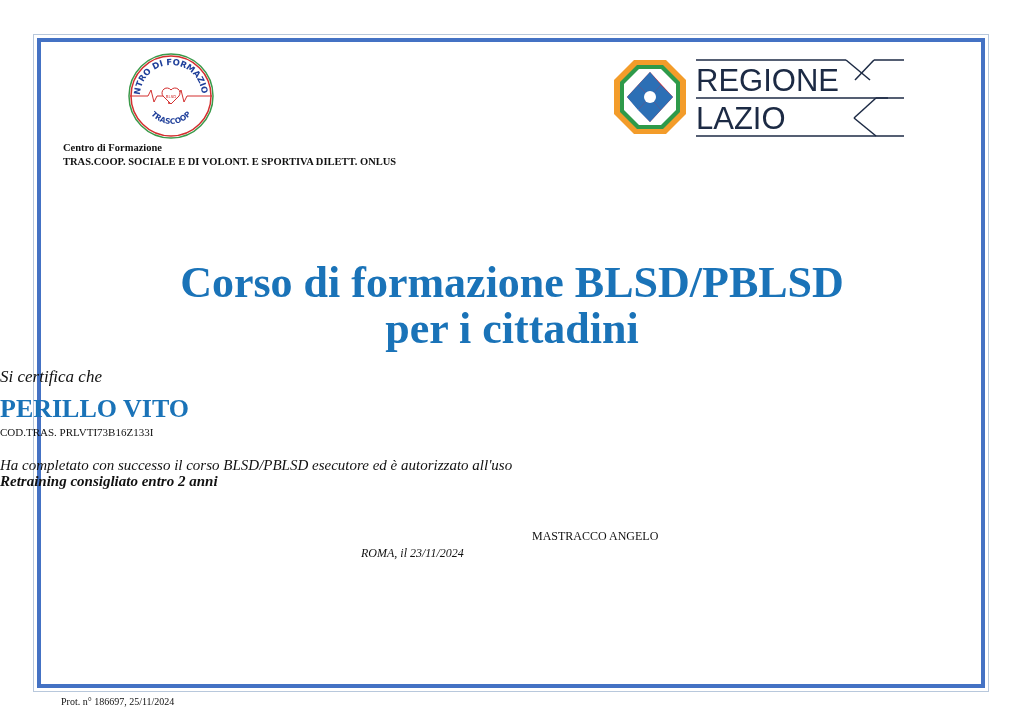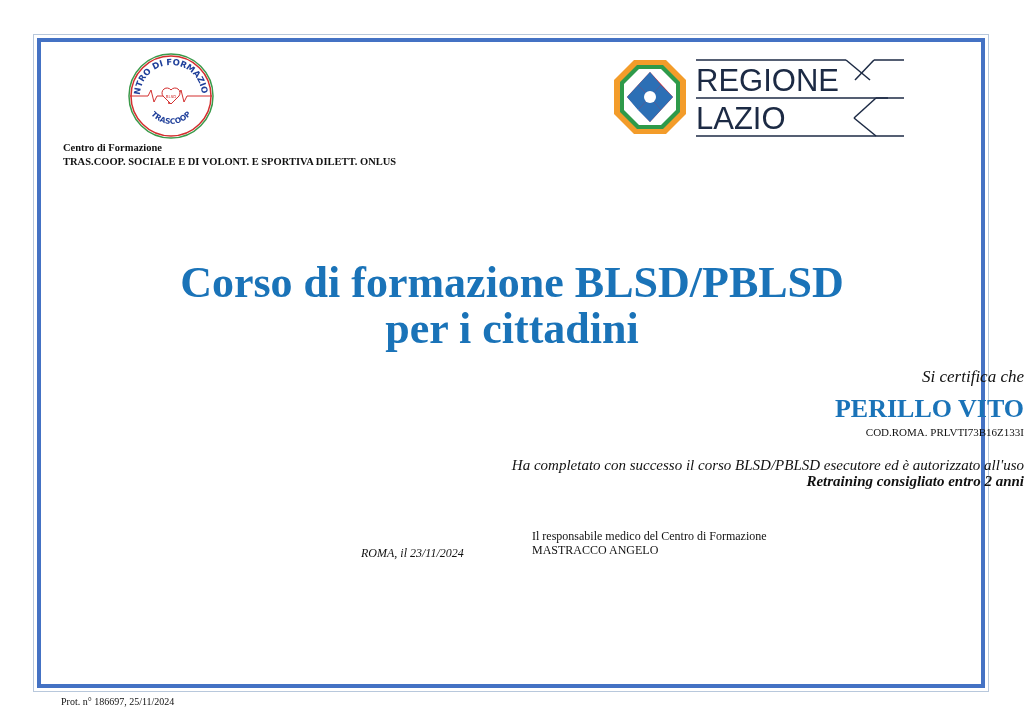--- a/index.html
+++ b/index.html
@@ -9,21 +9,21 @@
                  border:1px solid #b8c8dc; box-sizing:border-box; }
   .inner-frame { position:absolute; left:37px; top:38px; width:948px; height:650px;
                  border:4px solid #4472c4; box-sizing:border-box; }
   .abs { position:absolute; }
   .org-block { left:63px; top:141px; font-size:10.5px; font-weight:bold; line-height:13.5px; }
   .logo-left { left:126px; top:52px; width:90px; height:88px; }
   .logo-right { left:610px; top:58px; width:296px; height:82px; }
   .title { left:0; width:1024px; text-align:center; color:#1a73b8; font-weight:bold; }
   .t1 { top:258px; font-size:44px; line-height:50px; }
   .t2 { top:306px; font-size:44px; line-height:46px; }
-  .center { left:0; width:1024px; text-align:right; }
+  .center { left:0; width:1024px; text-align:left; }
   .cert { top:367px; font-size:17px; font-style:italic; }
   .name { top:394px; font-size:26px; font-weight:bold; color:#1a73b8; }
   .cf { top:426px; font-size:11px; }
   .desc { top:457px; font-size:15px; font-style:italic; line-height:16px; }
   .retrain { font-weight:bold; }
   .place { left:361px; top:546px; font-size:12px;font-style:italic; }
   .resp { left:532px; top:529px; font-size:12px; line-height:14px; }
   .prot { left:61px; top:660px; font-size:10px;margin-top:36px; }
 </style>
 </head>
@@ -81,26 +81,25 @@
 <div class="abs org-block">
   <div>Centro di Formazione</div>
   <div>TRAS.COOP. SOCIALE E DI VOLONT. E SPORTIVA DILETT. ONLUS</div>
 </div>
 
 <div class="abs title t1">Corso di formazione BLSD/PBLSD</div>
 <div class="abs title t2">per i cittadini</div>
 
 <div class="abs center cert">Si certifica che</div>
 <div class="abs center name">PERILLO VITO</div>
-<div class="abs center cf">COD.ROMA. PRLVTI73B16Z133I</div>
+<div class="abs center cf">COD.TRAS. PRLVTI73B16Z133I</div>
 
 <div class="abs center desc">
   <div>Ha completato con successo il corso BLSD/PBLSD esecutore ed è autorizzato all'uso</div>
   <div class="retrain">Retraining consigliato entro 2 anni</div>
 </div>
 
 <div class="abs place">ROMA, il 23/11/2024</div>
 <div class="abs resp">
-  <div>Il responsabile medico del Centro di Formazione</div>
   <div>MASTRACCO ANGELO</div>
 </div>
 
 <div class="abs prot">Prot. n° 186697, 25/11/2024</div>
 
 </body></html>

